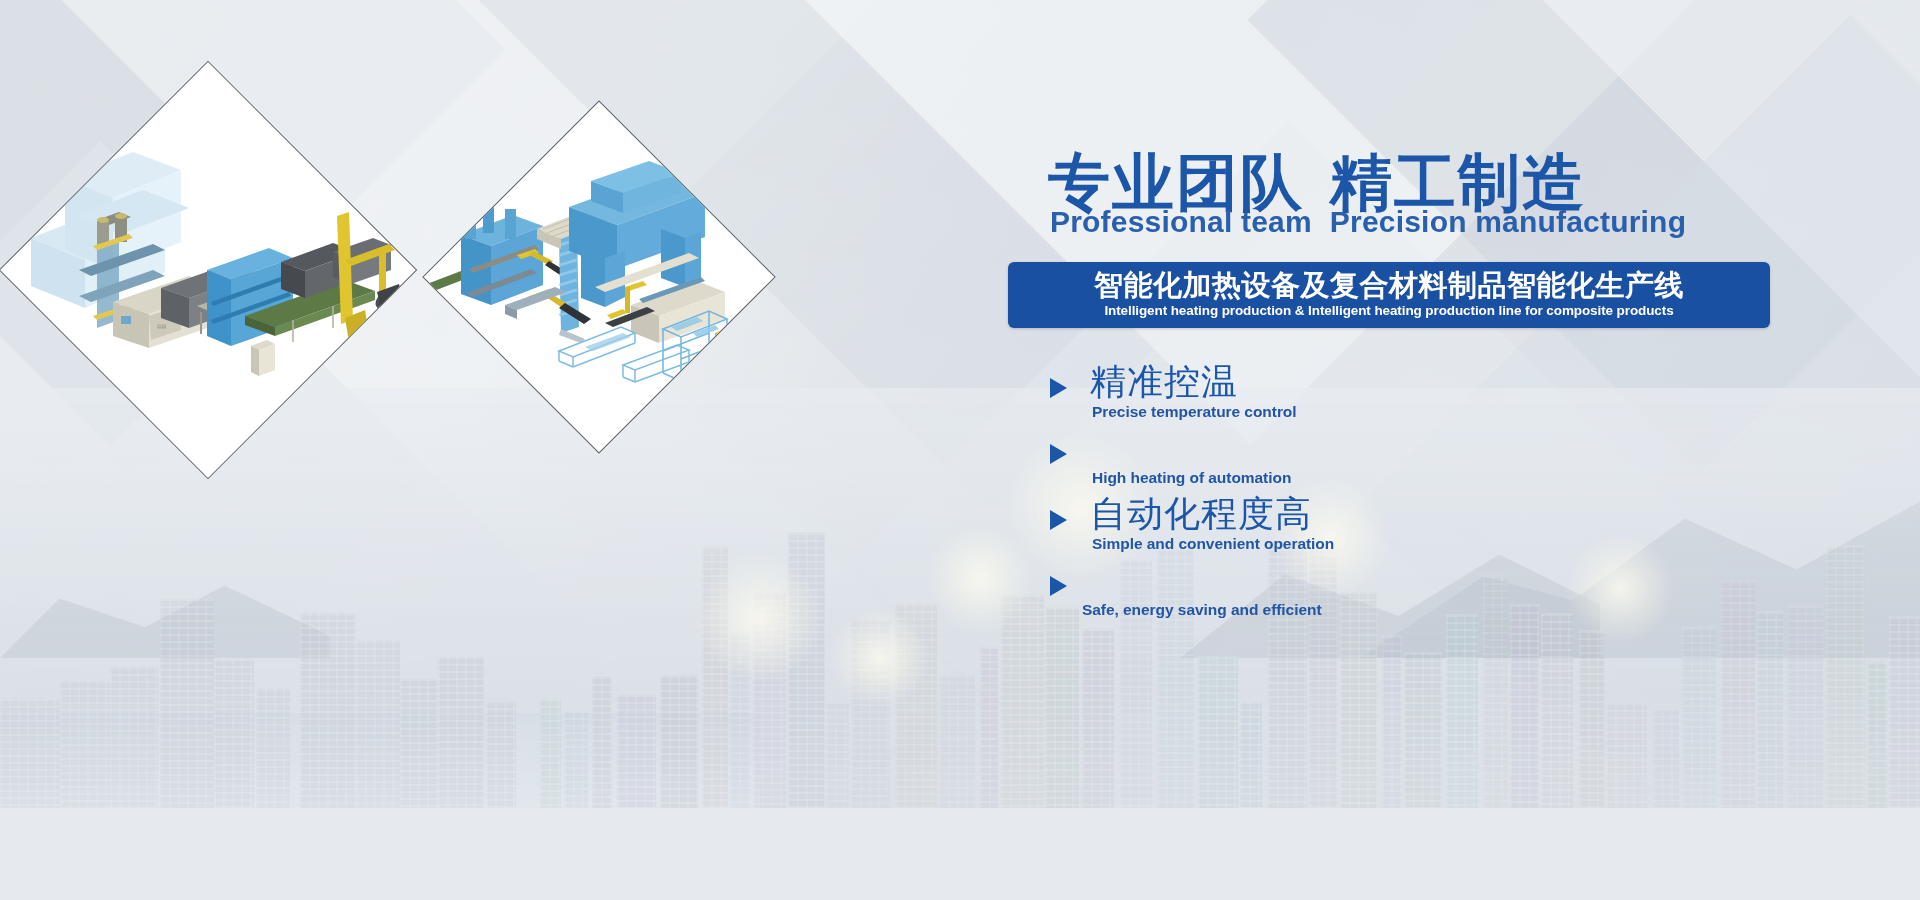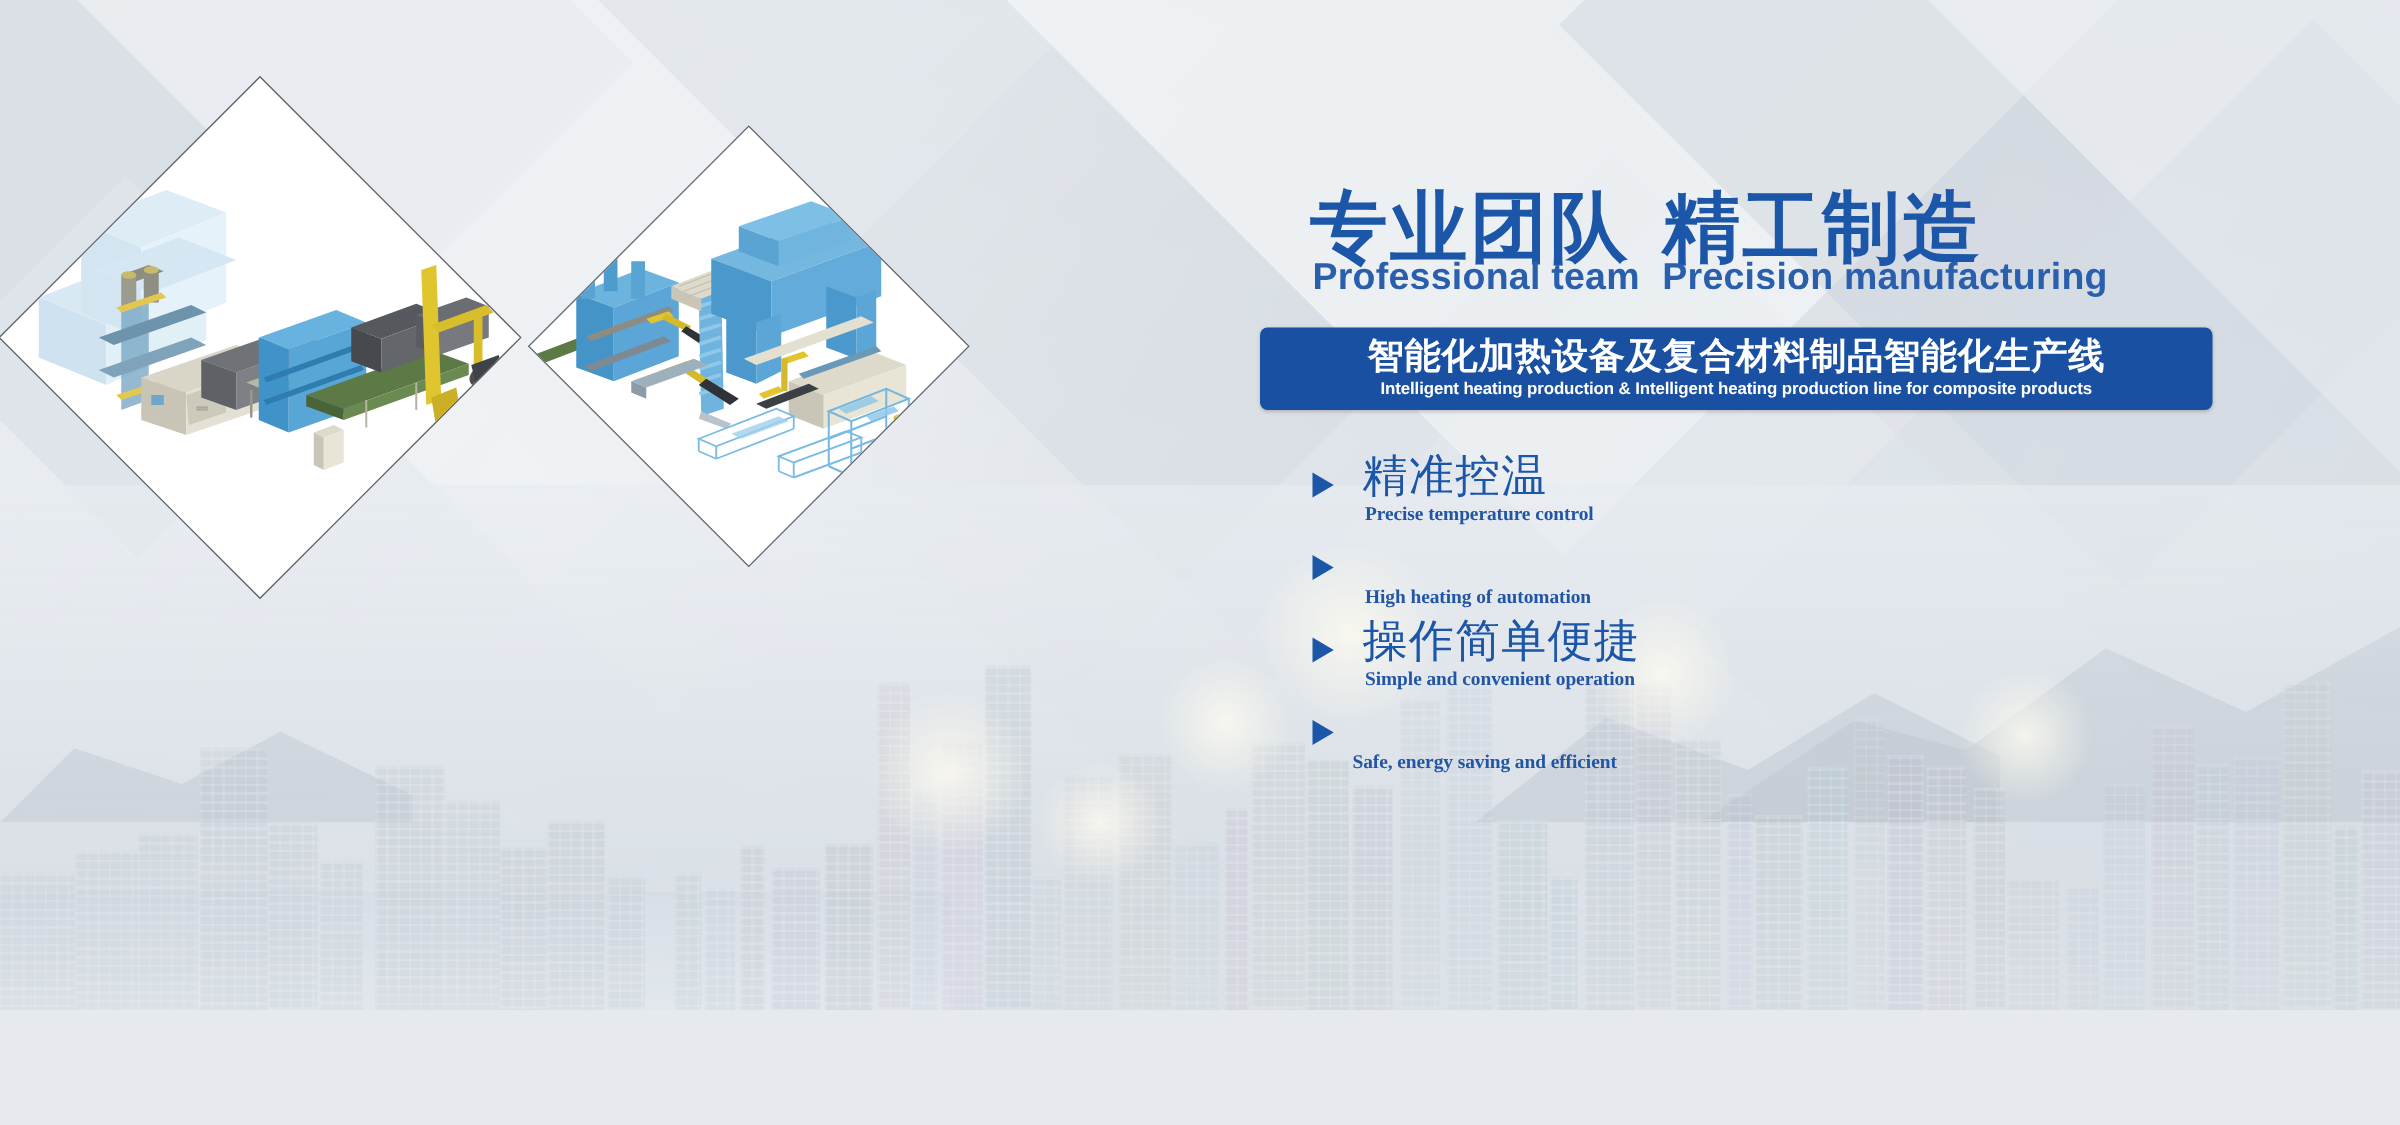--- a/index.html
+++ b/index.html
@@ -150,21 +150,21 @@
     letter-spacing:.5px; line-height:1.12; white-space:nowrap;
   }
   .product-en {
     color:#ffffff; font-size:13.5px; font-weight:600;
     letter-spacing:-.1px; line-height:1.2; white-space:nowrap;
     margin-top:2px;
   }
 
   
   .features { position:absolute; left:20px; top:360px; width:740px; }
-  .feature { position:relative; height:66px;font-family:Liberation Serif, serif; }
+  .feature { position:relative; height:66px; }
   .tri {
     position:absolute; left:22px; top:18px;
     width:0; height:0;
     border-left:17px solid #1c56a8;
     border-top:10px solid transparent;
     border-bottom:10px solid transparent;
   }
   .feat-cn {
     position:absolute; left:62px; top:0px;
     font-size:36px; font-weight:500; color:#1c56a8;
@@ -484,21 +484,21 @@
           <span class="tri"></span>
           <span class="feat-cn">精准控温</span>
           <span class="feat-en">Precise temperature control</span>
         </div>
         <div class="feature f2">
           <span class="tri"></span>
           <span class="feat-en">High heating of automation</span>
         </div>
         <div class="feature f3">
           <span class="tri"></span>
-          <span class="feat-cn">操作简单便捷</span>
+          <span class="feat-cn">自动化程度高</span>
           <span class="feat-en">Simple and convenient operation</span>
         </div>
         <div class="feature f4">
           <span class="tri"></span>
           <span class="feat-en">Safe, energy saving and efficient</span>
         </div>
       </div>
   </div>
 
 </div>

